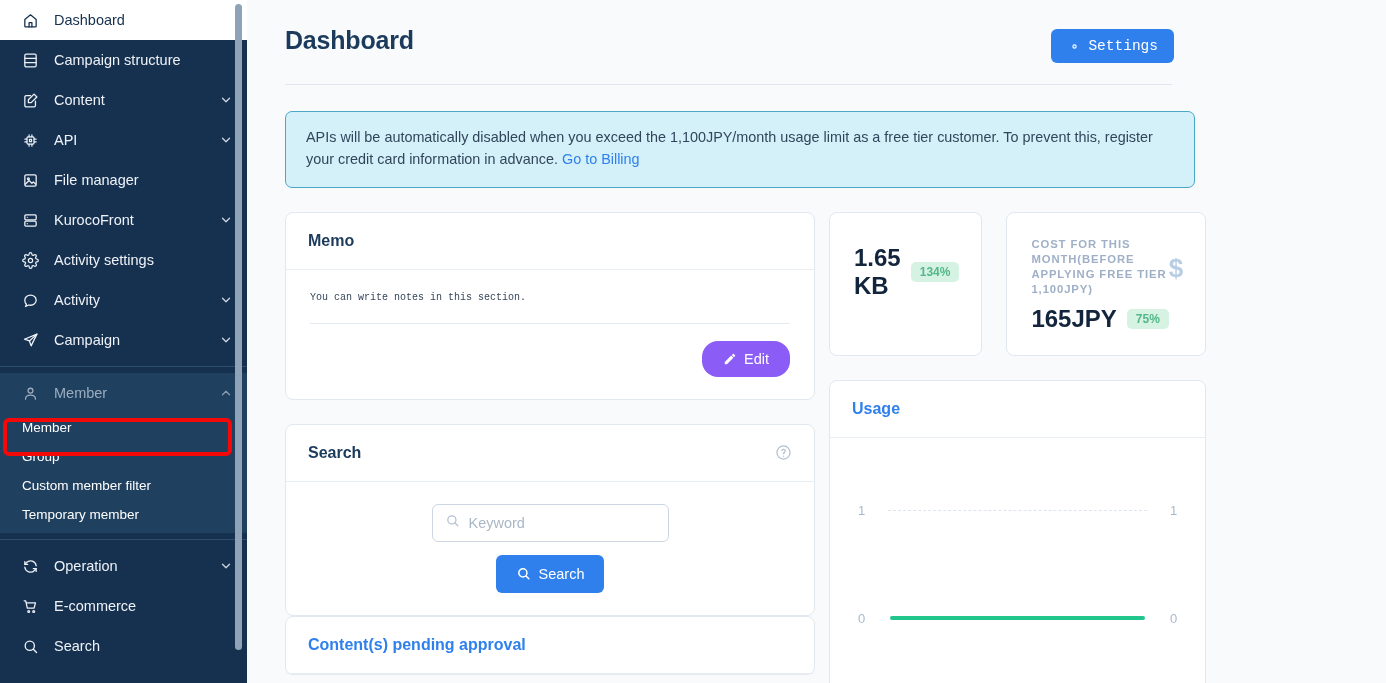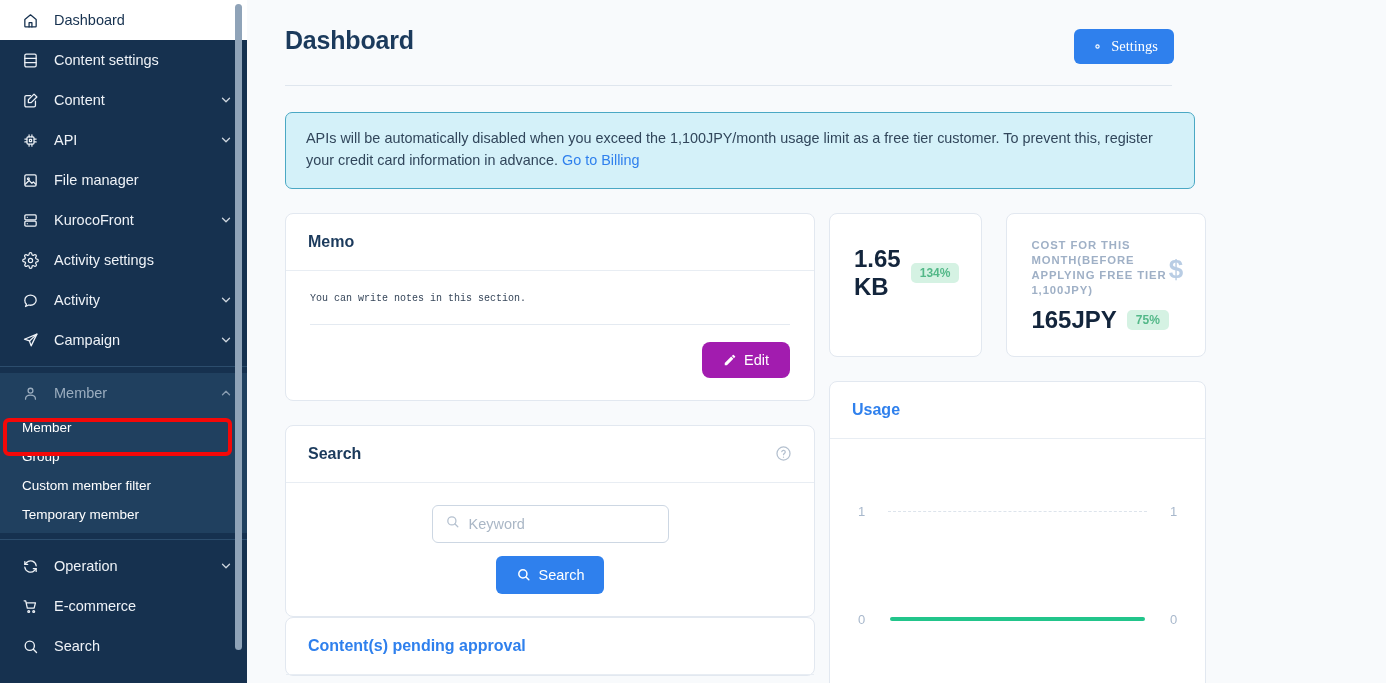--- a/index.html
+++ b/index.html
@@ -91,21 +91,21 @@
     padding: 26px 36px 0 38px;
   }
   .page-title { font-size: 25px; color: #1b3a5c; font-weight: 700; letter-spacing: -.2px; }
   .btn-settings {
     display: inline-flex; align-items: center; gap: 6px;
     background: #2f80ed;
     color: #fff;
     border: none; border-radius: 6px;
     padding: 9px 16px;
     font-size: 14.5px;
-    font-family: Liberation Serif, serif;
+    font-family: Liberation Mono, monospace;
     cursor: pointer;
     margin-top: 3px;
   }
   .btn-settings svg { width: 15px; height: 15px; display: block; }
   .head-rule { height: 1px; background: #dfe6ee; margin: 21px 38px 0 38px; }
 
   .banner {
     margin: 26px 15px 0 38px;
     background: #d4f1f9;
     border: 1px solid #4aa8c4;
@@ -140,22 +140,22 @@
   .memo-text {
     font-family: "Liberation Mono", monospace;
     font-size: 10px;
     color: #36465a;
     padding-bottom: 20px;
     border-bottom: 1px solid #e4eaf1;
   }
   .memo-actions { display: flex; justify-content: flex-end; padding-top: 17px; }
   .btn-edit {
     display: inline-flex; align-items: center; gap: 7px;
-    background: #a21caf; color: #fff;
-    border: none; border-radius: 8px;
+    background: #8b5cf6; color: #fff;
+    border: none; border-radius: 16px;
     padding: 10px 21px;
     font-size: 14.5px;
     font-family: "Liberation Sans", sans-serif;
     cursor: pointer;
   }
   .btn-edit svg { width: 14px; height: 14px; display: block; }
 
   .search-row { display: flex; gap: 13px; align-items: center; flex-direction: column; }
   .search-field {
     flex: 1 1 auto;
@@ -259,21 +259,21 @@
         <span class="lbl">Dashboard</span>
       </div>
 
       <div class="sb-item">
         <span class="ico">
           <svg viewBox="0 0 24 24" fill="none" stroke="currentColor" stroke-width="1.8" stroke-linecap="round" stroke-linejoin="round">
               <rect x="4" y="3" width="16" height="18" rx="2"></rect>
               <path d="M4 9h16M4 15h16"></path>
             </svg>
         </span>
-        <span class="lbl">Content settings</span>
+        <span class="lbl">Campaign structure</span>
       </div>
 
       <div class="sb-item">
         <span class="ico">
           <svg viewBox="0 0 24 24" fill="none" stroke="currentColor" stroke-width="1.8" stroke-linecap="round" stroke-linejoin="round">
               <path d="M19 13v6a2 2 0 0 1-2 2H6a2 2 0 0 1-2-2V7a2 2 0 0 1 2-2h6"></path>
               <path d="M17 3l4 4-8 8h-4v-4z"></path>
             </svg>
         </span>
         <span class="lbl">Content</span>

